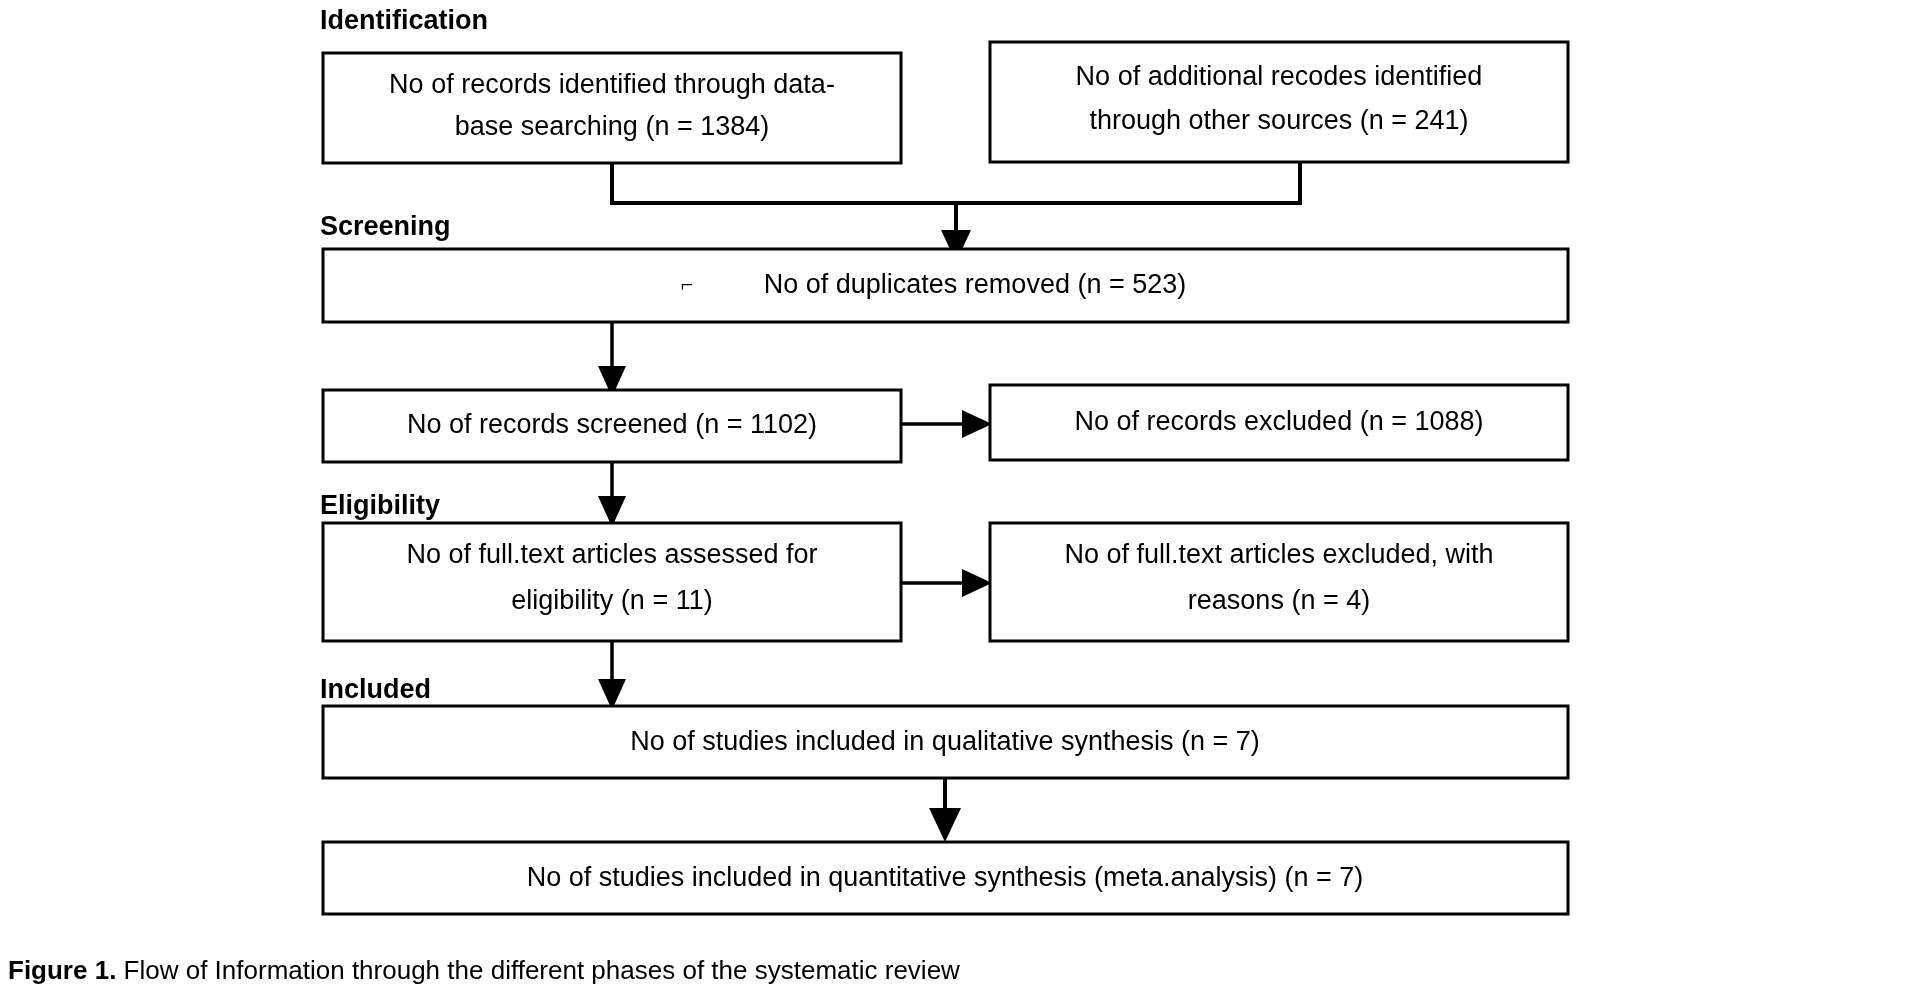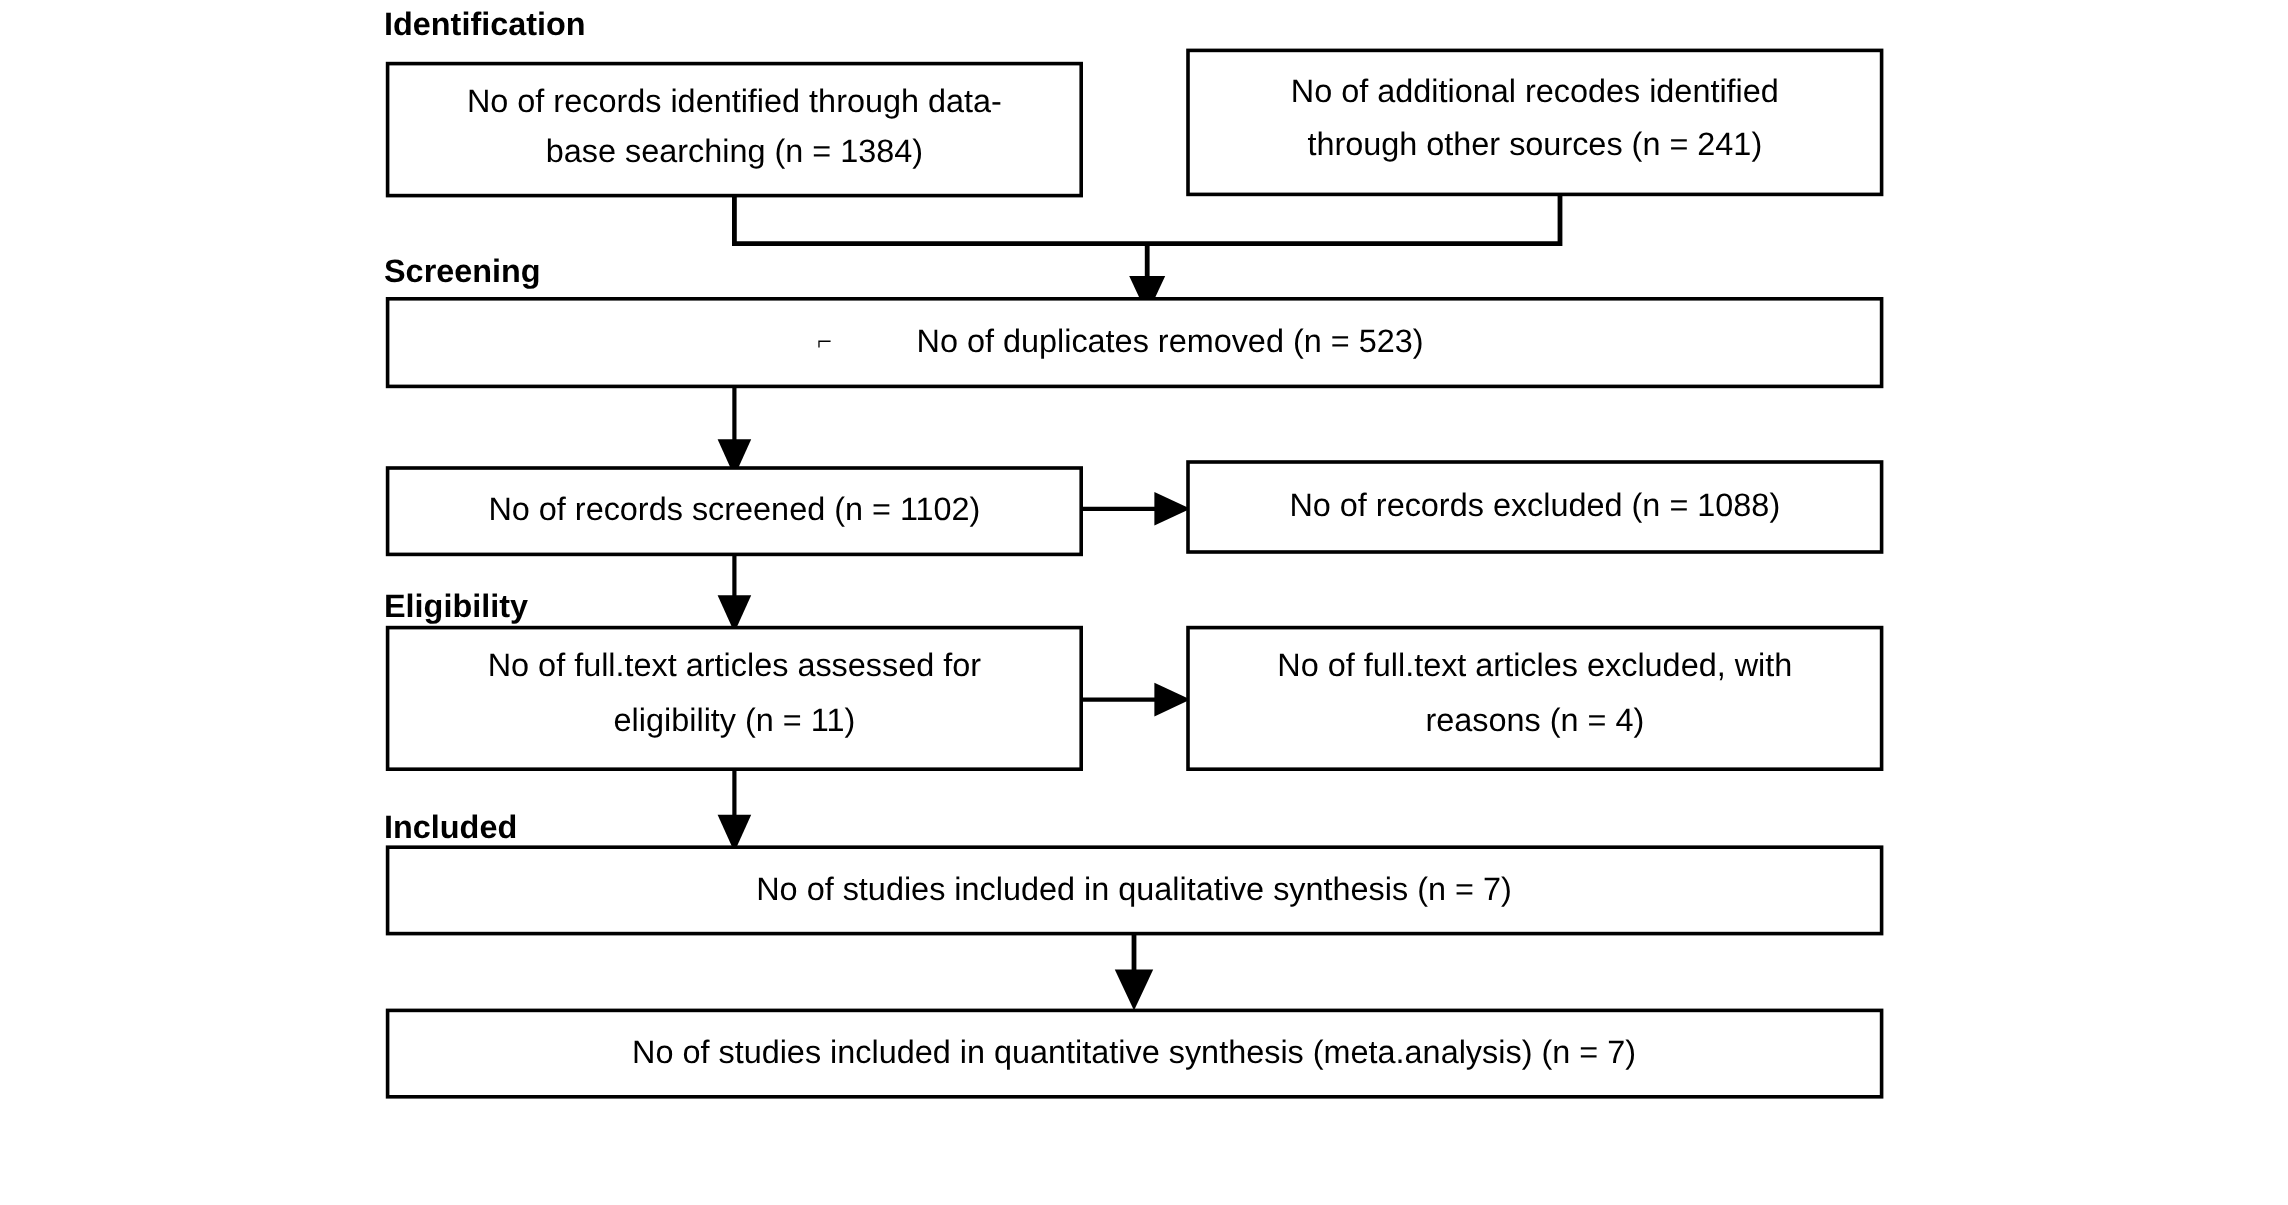--- a/index.html
+++ b/index.html
@@ -173,14 +173,17 @@
       <text class="box-text" x="945" y="743">No of studies included in qualitative synthesis (n = 7)</text>
     </g>
 
     <g>
       <rect class="box-rect" x="323" y="842" width="1245" height="72"></rect>
       <text class="box-text" x="945" y="879">No of studies included in quantitative synthesis (meta.analysis) (n = 7)</text>
     </g>
 
   </svg>
 
+  <div class="caption">
+    <span class="caption-strong">Figure 1.</span><span> Flow of Information through the different phases of the systematic review</span>
+  </div>
 
 </div>
 
 </body></html>

